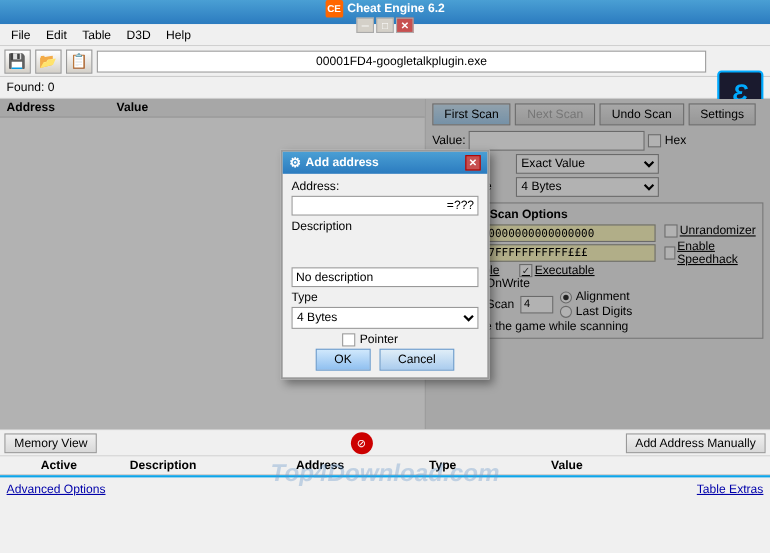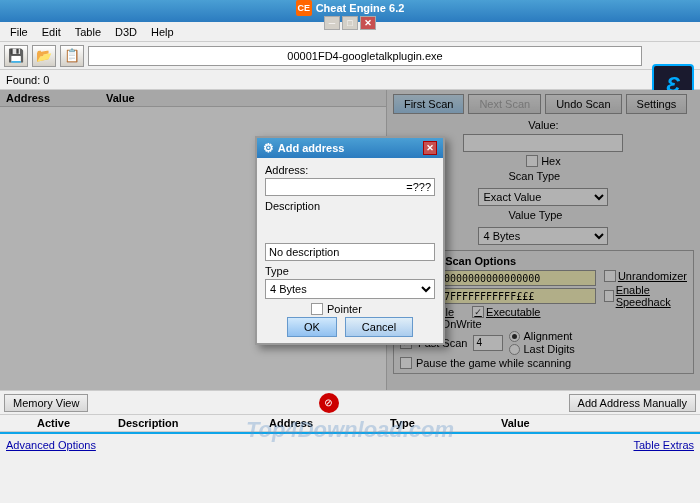--- a/index.html
+++ b/index.html
@@ -155,37 +155,35 @@
       border: 1px solid #999;
       cursor: pointer;
       font-size: 11px;
     }
 
     
     .value-row {
       display: flex;
       align-items: center;
       gap: 3px;
-      flex-direction: column;
     }
     .value-input {
       width: 160px;
       height: 18px;
       border: 1px solid #999;
       padding: 1px 3px;
       background: white;
     }
     .hex-check { display: flex; align-items: center; gap: 3px; }
 
     
     .scan-type-row {
       display: flex;
       align-items: center;
       gap: 6px;
-      flex-direction: column;
     }
     .scan-label { width: 70px; }
     .scan-select {
       width: 130px;
       height: 18px;
       border: 1px solid #999;
       background: white;
       font-size: 11px;
     }
 

